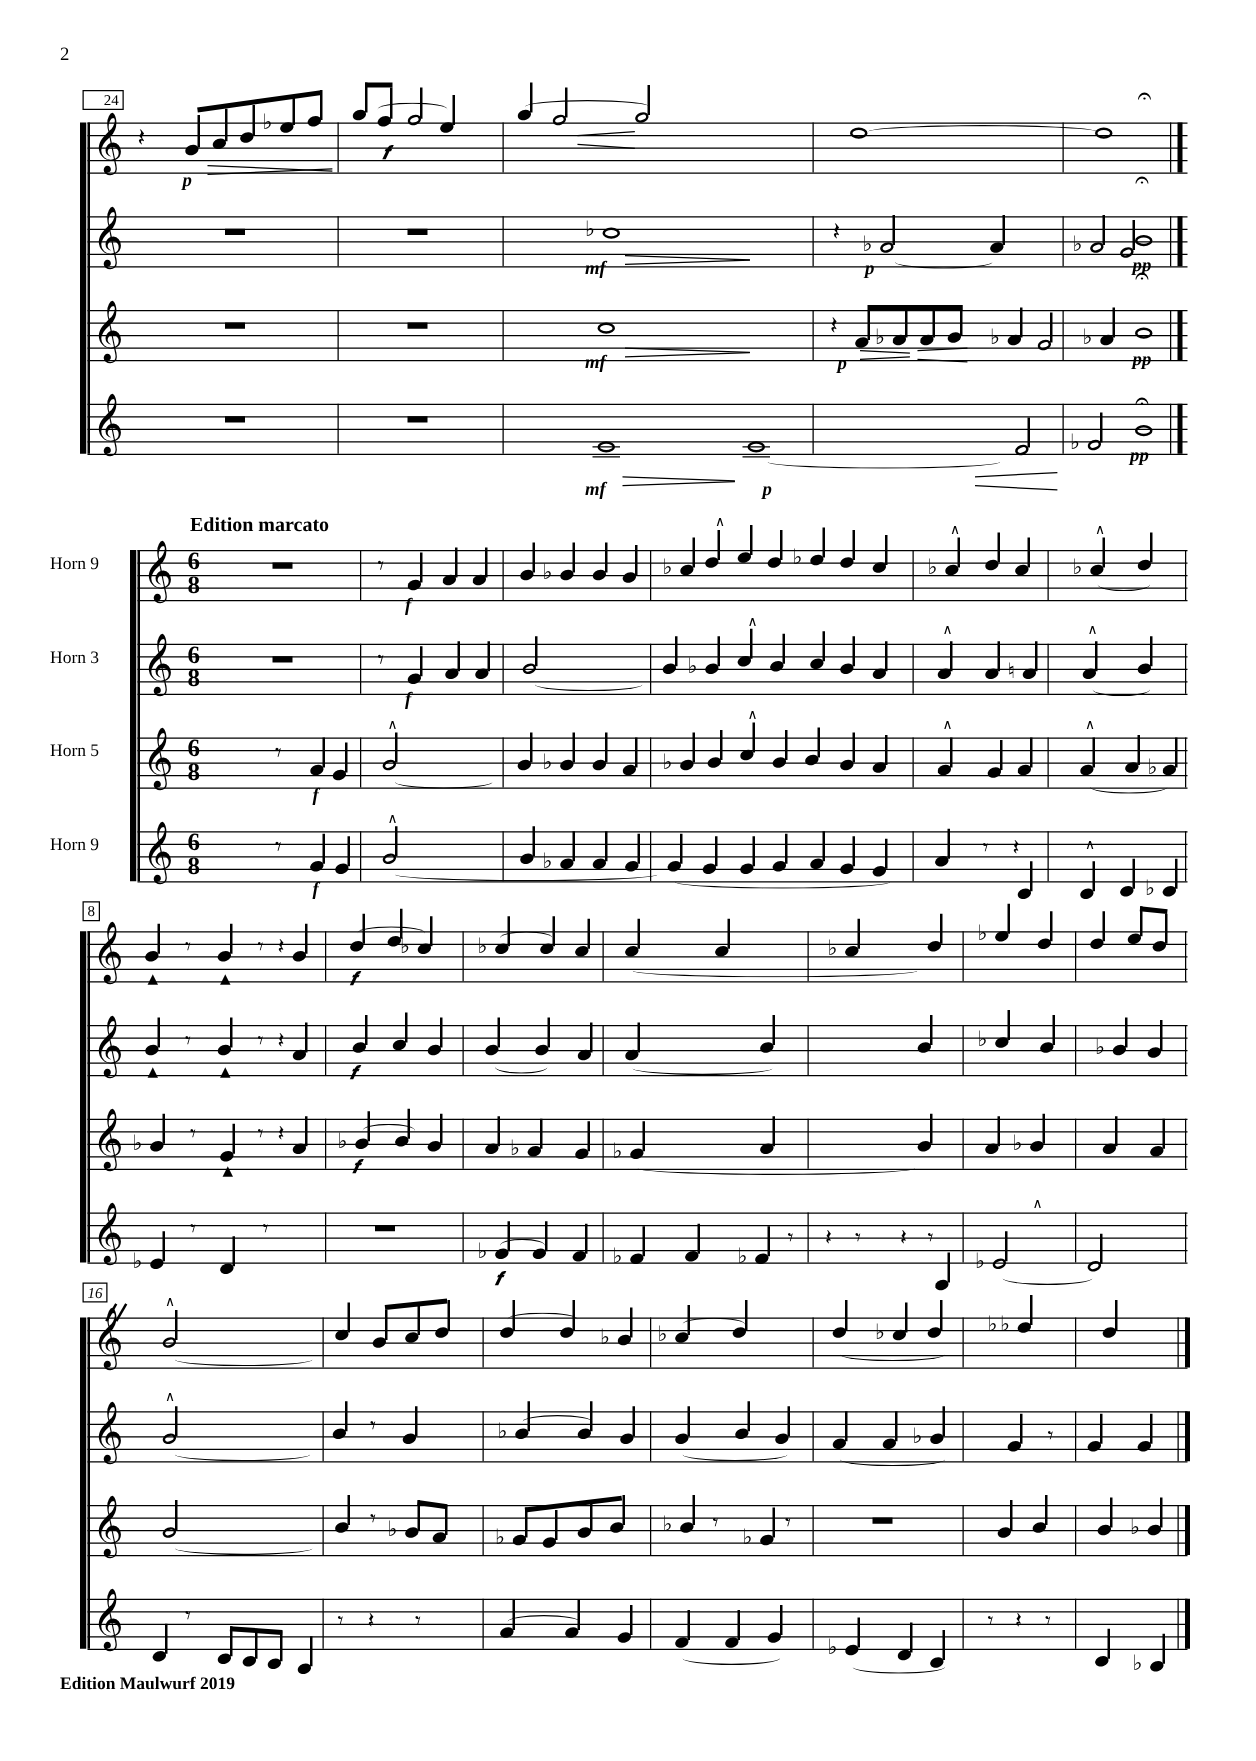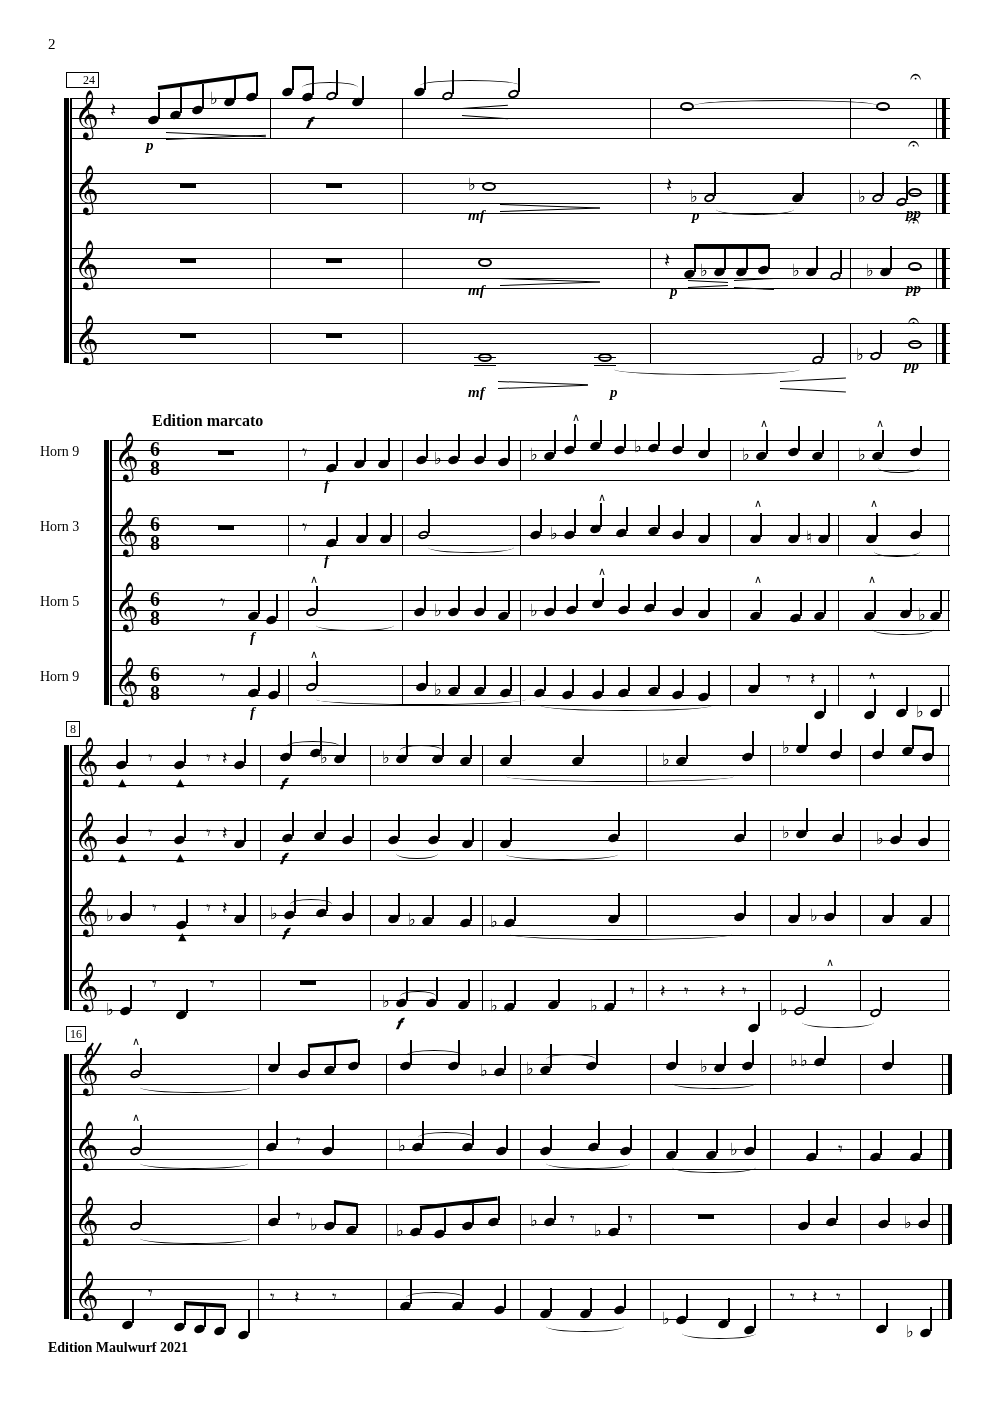--- a/index.html
+++ b/index.html
@@ -202,21 +202,21 @@
     background: #000;
     transform: rotate(30deg);
   }
 </style>
 </head>
 <body>
 
 <div class="page">
 
   <div class="page-number">2</div>
-  <div class="credit">Edition Maulwurf 2021</div>
+  <div class="credit">Edition Maulwurf 2019</div>
 
   <div class="system" style="left:70px; top:78px; width:880px; height:280px;">
     <div class="measure-number" style="left:-4px; top:-6px;padding-left:16px;">24</div>
 
     <div class="staff" style="top:20px; width:880px; height:40px;">
       <div class="line" style="top:0px; width:880px;"></div>
       <div class="line" style="top:10px; width:880px;"></div>
       <div class="line" style="top:20px; width:880px;"></div>
       <div class="line" style="top:30px; width:880px;"></div>
       <div class="line" style="top:40px; width:880px;"></div>
@@ -1004,21 +1004,21 @@
     <div class="artic" style="left:756px; top:222px;">∧</div>
     <div class="accidental" style="left:710px; top:266px;">♭</div>
     <div class="notehead open" style="left:724px; top:272px;"></div>
     <div class="stem" style="left:734px; top:250px; height:24px;"></div>
     <div class="notehead open" style="left:800px; top:274px;"></div>
     <div class="stem" style="left:810px; top:252px; height:24px;"></div>
     <div class="slur" style="left:732px; top:282px; width:72px; border-top:none; border-bottom:1.4px solid #000;"></div>
   </div>
 
   <div class="system" style="left:70px; top:1040px; width:880px; height:280px;">
-    <div class="measure-number" style="left:-4px; top:-14px;">16</div>
+    <div class="measure-number" style="left:-4px; top:-14px;font-style:italic;">16</div>
     <div class="repeat-slash" style="left:18px; top:2px;"></div>
     <div class="repeat-slash" style="left:26px; top:2px;"></div>
 
     <div class="staff" style="top:14px; width:880px; height:40px;">
       <div class="line" style="top:0px; width:880px;"></div>
       <div class="line" style="top:10px; width:880px;"></div>
       <div class="line" style="top:20px; width:880px;"></div>
       <div class="line" style="top:30px; width:880px;"></div>
       <div class="line" style="top:40px; width:880px;"></div>
       <div class="clef" style="left:4px; top:-5px;">𝄞</div>

